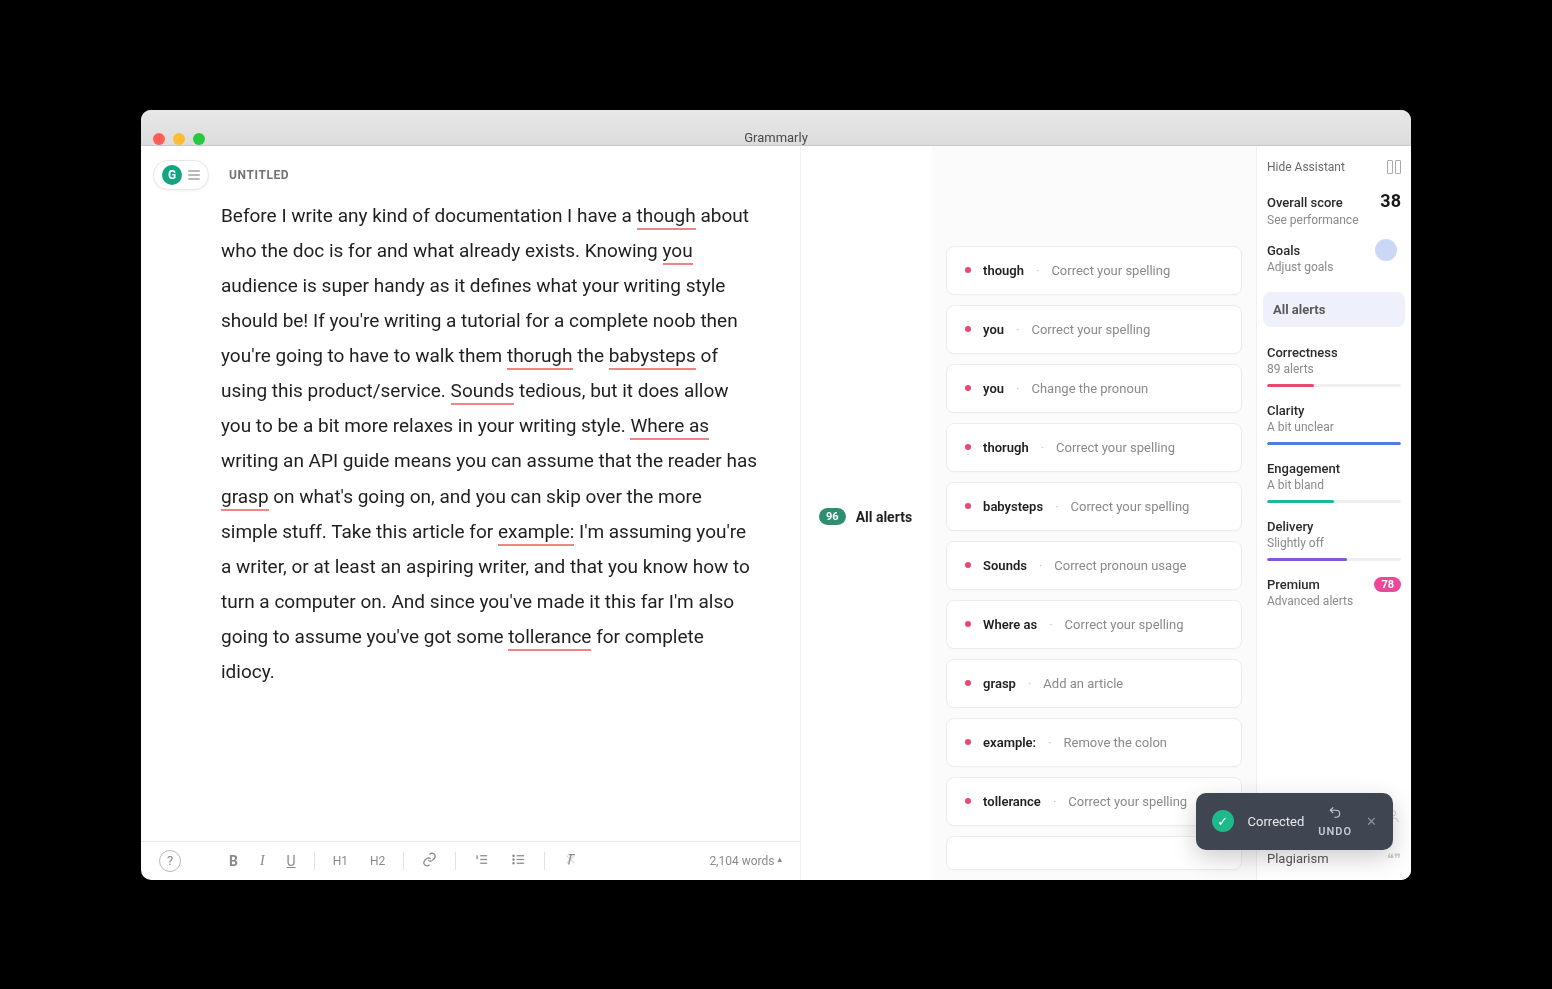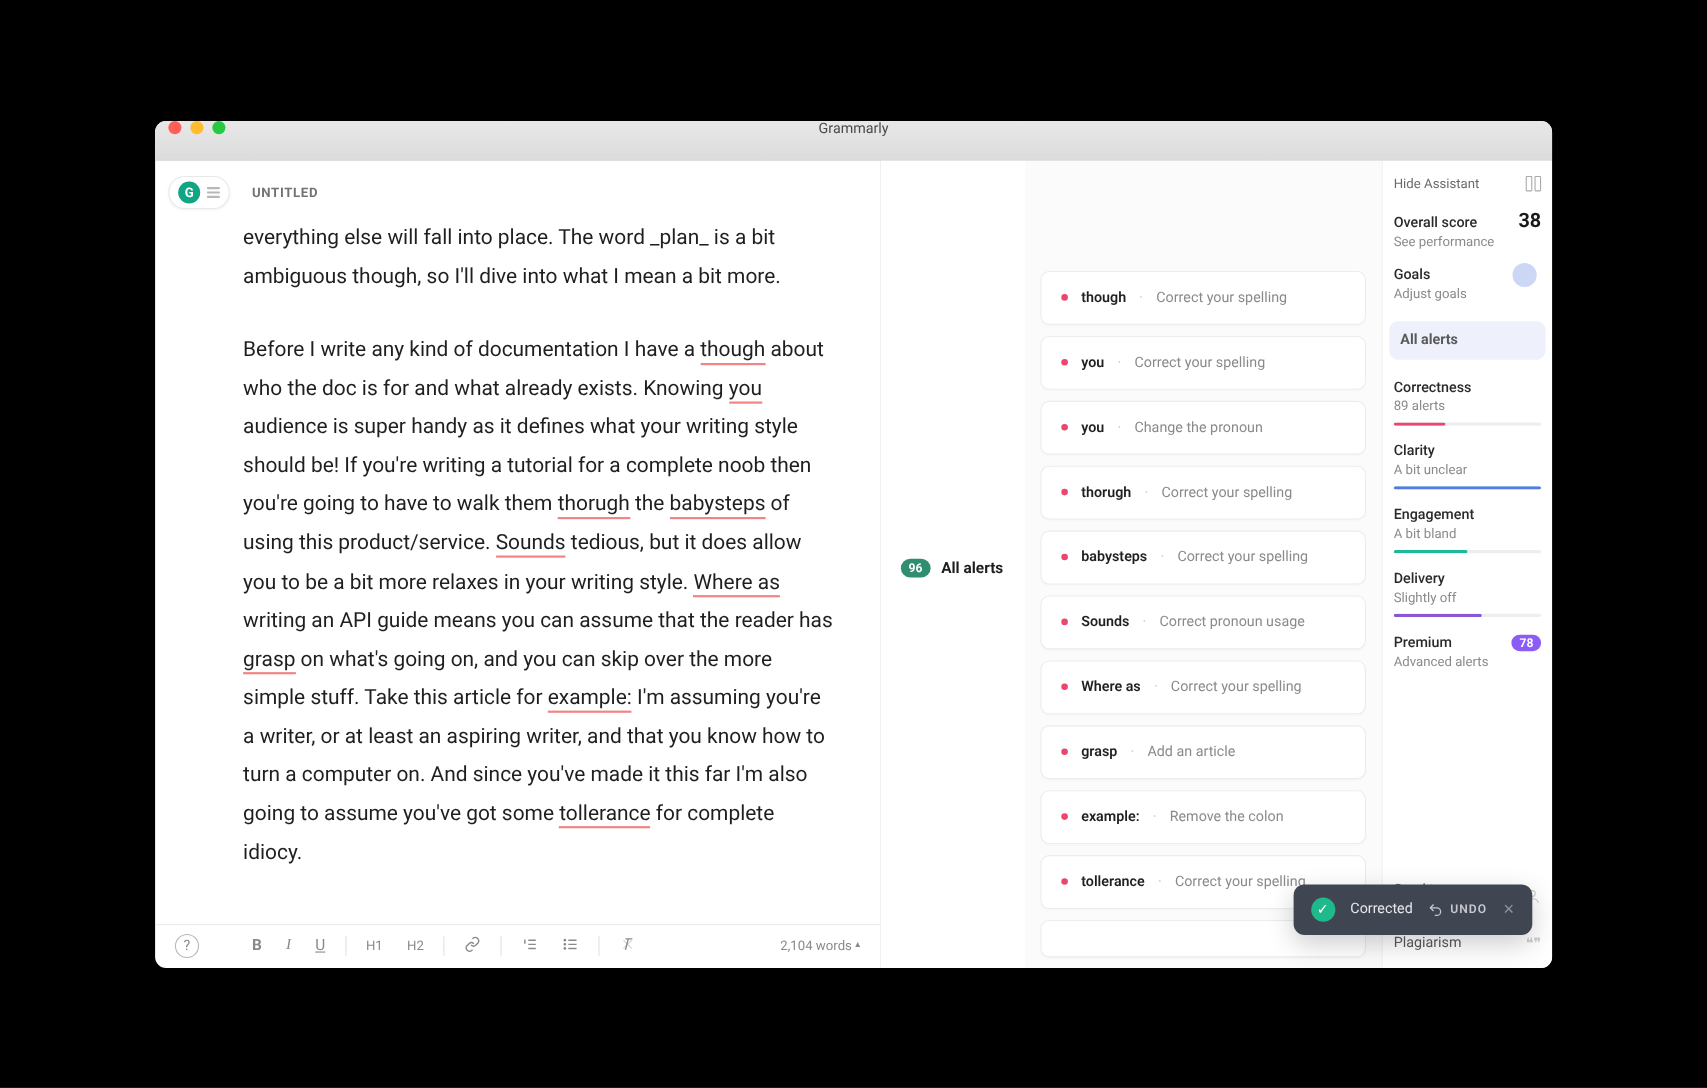--- a/index.html
+++ b/index.html
@@ -19,21 +19,21 @@
     border-radius: 10px;
     overflow: hidden;
     box-shadow: 0 20px 60px rgba(0,0,0,0.5);
     display: flex;
     flex-direction: column;
   }
   .titlebar {
     height: 36px;
     background: linear-gradient(to bottom, #e8e8e8, #dcdcdc);
     display: flex;
-    align-items: flex-start;
+    align-items: flex-end;
     position: relative;
     border-bottom: 1px solid #c8c8c8;
   }
   .traffic-lights {
     display: flex;
     gap: 8px;
     padding-left: 12px;
   }
   .traffic-light {
     width: 12px; height: 12px; border-radius: 50%;
@@ -217,21 +217,21 @@
     margin: 2px -4px;
   }
   .filter-active .sb-title { font-weight:700; }
   .cat .bar { height: 3px; background: #eee; border-radius: 2px; margin-top: 8px; position: relative; overflow: hidden; }
   .cat .bar::after { content:''; position:absolute; left:0; top:0; bottom:0; border-radius:2px; }
   .cat.correctness .bar::after { width: 35%; background: #e9476e; }
   .cat.clarity .bar::after { width: 100%; background: #4f7de0; }
   .cat.engagement .bar::after { width: 50%; background: #1fb89b; }
   .cat.delivery .bar::after { width: 60%; background: #8a56d8; }
   .premium-row { display:flex; justify-content:space-between; align-items:flex-end; }
-  .premium-badge { background: #8b5cf6; color:#fff; font-size:11px; font-weight:700; padding:1px 7px; border-radius:10px; }
+  .premium-badge { background: #ec4899; color:#fff; font-size:11px; font-weight:700; padding:1px 7px; border-radius:10px; }
   .sb-bottom { margin-top: auto; display:flex; flex-direction:column; gap:18px; }
   .sb-link { display:flex; justify-content:space-between; align-items:center; color:#5a5a5a; font-size:13px; cursor:pointer; }
   .sb-link .ghost { color:#ccc; }
 
   
   .toast {
     position: absolute;
     right: 18px;
     bottom: 30px;
     background: #3f4652;
@@ -244,21 +244,21 @@
     font-size: 13px;
     box-shadow: 0 8px 24px rgba(0,0,0,0.2);
     z-index: 50;
   }
   .toast .check {
     width: 22px; height: 22px; border-radius: 50%;
     background: #1fb98b; color:#fff;
     display:flex; align-items:center; justify-content:center;
     font-size: 13px;
   }
-  .toast .undo { display:flex; align-items:center; gap:6px; color:#c6c9cf; font-size:11px; letter-spacing:1px; font-weight:600; cursor:pointer; }
+  .toast .undo { display:flex; align-items:center; gap:6px; color:#c6c9cf; font-size:11px; letter-spacing:1px; font-weight:600; cursor:pointer;flex-direction:column; }
   .toast .close { color:#8f949e; cursor:pointer; }
 
   
   .alerts-list::-webkit-scrollbar { width: 8px; }
   .alerts-list::-webkit-scrollbar-thumb { background: #d8d8d8; border-radius: 4px; }
 </style>
 </head>
 <body>
 
 <div class="window">
@@ -281,21 +281,20 @@
               <span></span>
               <span></span>
               <span></span>
             </div>
         </div>
         <div class="doc-title">UNTITLED</div>
       </div>
 
       <div class="editor-scroll">
         <div class="editor-text">
-          <p><span>everything else will fall into place. The word _plan_ is a bit ambiguous though, so I'll dive into what I mean a bit more.</span></p>
           <p><span>Before I write any kind of documentation I have a </span><span class="err">though</span><span> about who the doc is for and what already exists. Knowing </span><span class="err">you</span><span> audience is super handy as it defines what your writing style should be! If you're writing a tutorial for a complete noob then you're going to have to walk them </span><span class="err">thorugh</span><span> the </span><span class="err">babysteps</span><span> of using this product/service. </span><span class="err">Sounds</span><span> tedious, but it does allow you to be a bit more relaxes in your writing style. </span><span class="err">Where as</span><span> writing an API guide means you can assume that the reader has </span><span class="err">grasp</span><span> on what's going on, and you can skip over the more simple stuff. Take this article for </span><span class="err">example:</span><span> I'm assuming you're a writer, or at least an aspiring writer, and that you know how to turn a computer on. And since you've made it this far I'm also going to assume you've got some </span><span class="err">tollerance</span><span> for complete idiocy.</span></p>
         </div>
       </div>
 
       <div class="bottom-toolbar">
         <div class="help-circle">?</div>
         <span class="tb-icon" style="font-weight:700">B</span>
         <span class="tb-icon" style="font-style:italic; font-family:serif">I</span>
         <span class="tb-icon" style="text-decoration:underline">U</span>
         <div class="tb-sep"></div>

